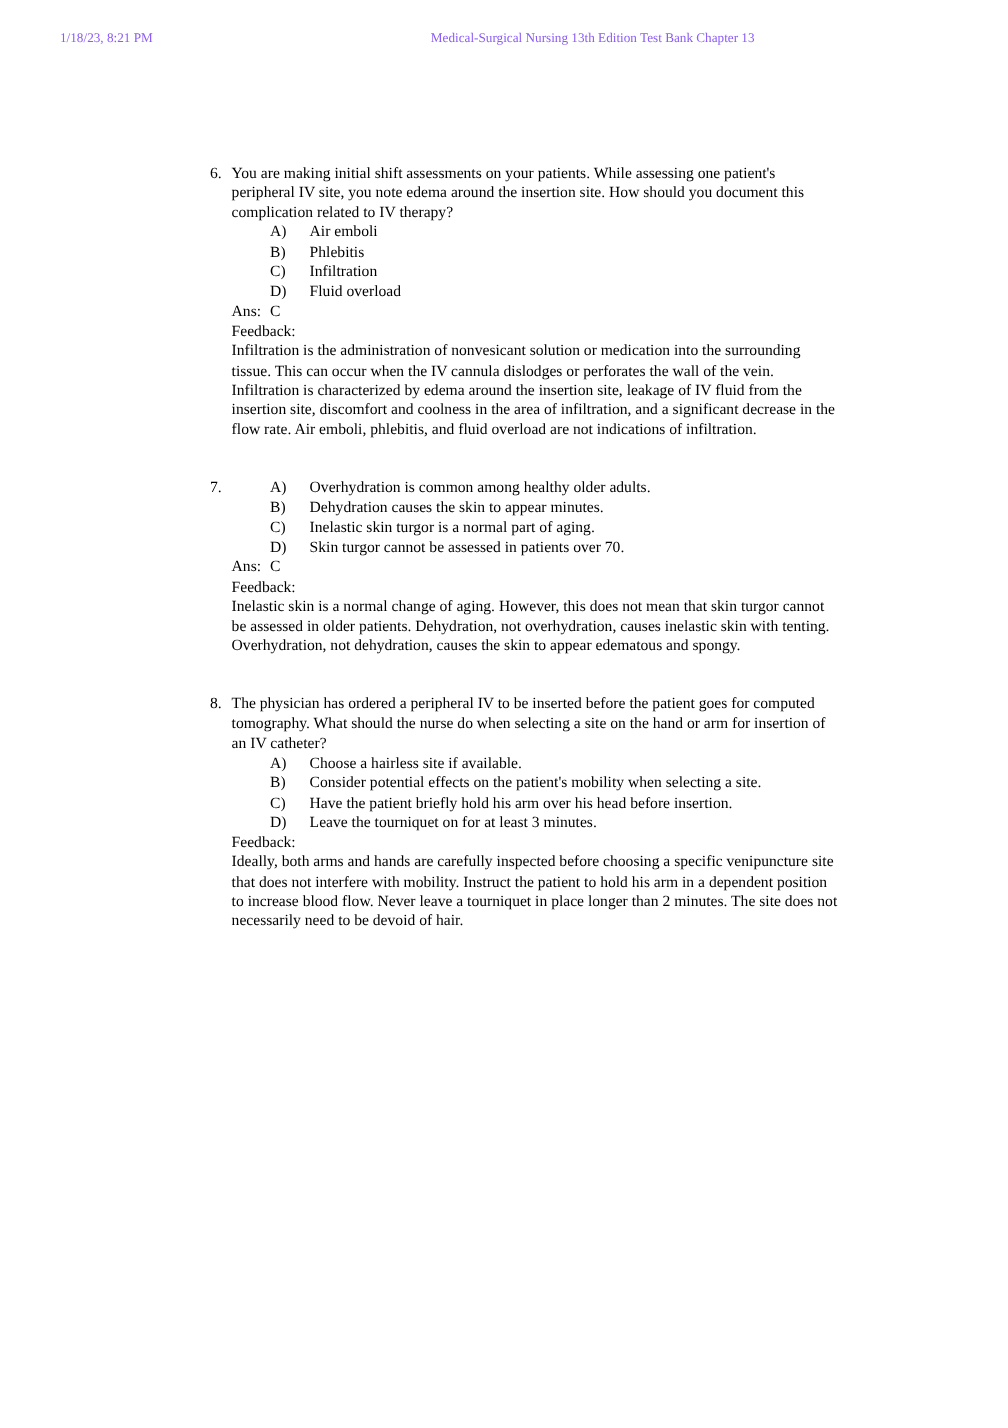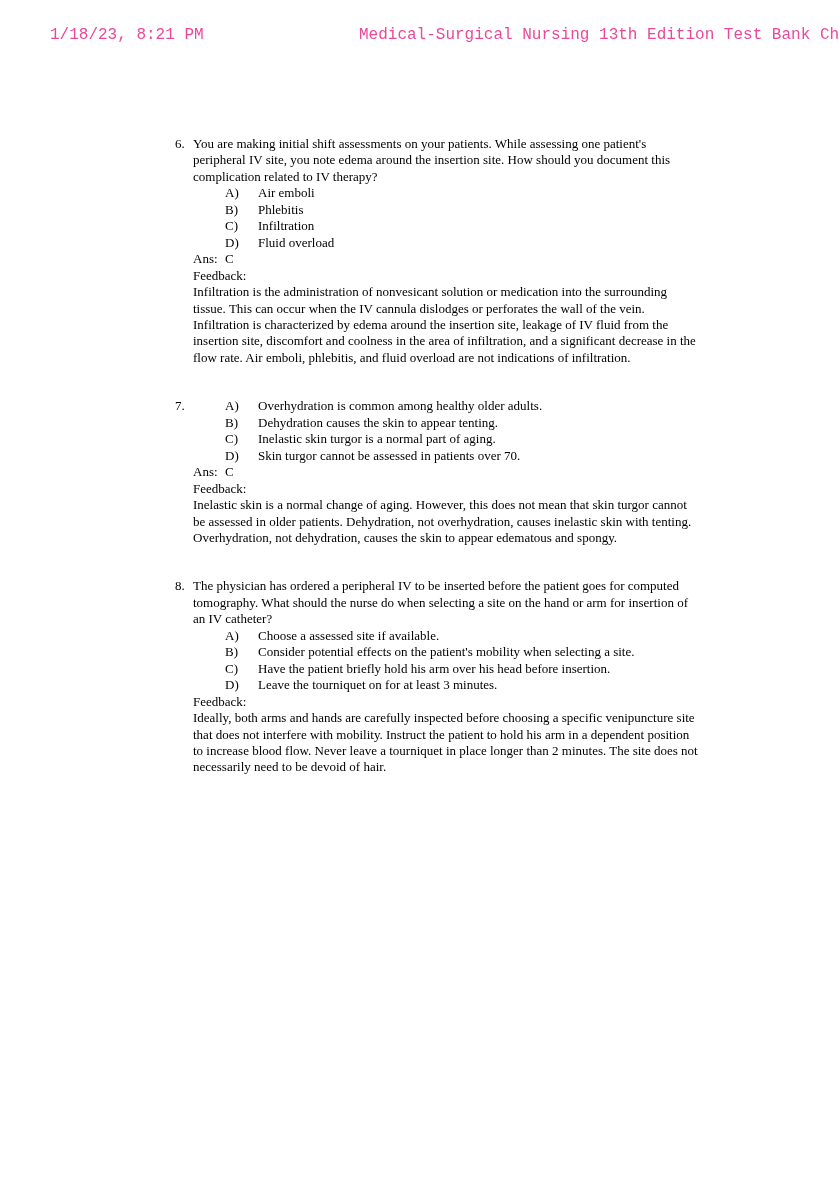--- a/index.html
+++ b/index.html
@@ -15,23 +15,23 @@
     color: #000000;
     font-family: "Liberation Serif", serif;
     overflow: hidden;
   }
   .print-header {
     position: absolute;
     top: 26px;
     left: 50px;
     right: 50px;
     height: 18px;
-    font-family: Liberation Mono, monospace;
-    font-size: 16px;
-    color: #ec4899;
+    font-family: Liberation Serif, serif;
+    font-size: 11px;
+    color: #8b5cf6;
   }
   .header-date { position: absolute; left: 0; top: 0; white-space: nowrap; }
   .header-title { position: absolute; left: 261px; top: 0; white-space: nowrap; margin-left: 48px; }
 
   .content {
     position: absolute;
     top: 136px;
     left: 175px;
     width: 524px;
     font-size: 13px;
@@ -143,21 +143,21 @@
     <div class="qnum">7.</div>
     <div class="qbody">
       <div class="options">
   <div class="option">
     <span class="letter">A)</span>
     <span class="option-text">Overhydration is common among healthy older adults.</span>
   </div>
 
   <div class="option">
     <span class="letter">B)</span>
-    <span class="option-text">Dehydration causes the skin to appear tenting.</span>
+    <span class="option-text">Dehydration causes the skin to appear minutes.</span>
   </div>
 
   <div class="option">
     <span class="letter">C)</span>
     <span class="option-text">Inelastic skin turgor is a normal part of aging.</span>
   </div>
 
   <div class="option">
     <span class="letter">D)</span>
     <span class="option-text">Skin turgor cannot be assessed in patients over 70.</span>
@@ -171,21 +171,21 @@
     </div>
   </div>
 
   <div class="question">
     <div class="qnum">8.</div>
     <div class="qbody">
       <div class="qtext">The physician has ordered a peripheral IV to be inserted before the patient goes for computed tomography. What should the nurse do when selecting a site on the hand or arm for insertion of an IV catheter?</div>
       <div class="options">
   <div class="option">
     <span class="letter">A)</span>
-    <span class="option-text">Choose a assessed site if available.</span>
+    <span class="option-text">Choose a hairless site if available.</span>
   </div>
 
   <div class="option">
     <span class="letter">B)</span>
     <span class="option-text">Consider potential effects on the patient's mobility when selecting a site.</span>
   </div>
 
   <div class="option">
     <span class="letter">C)</span>
     <span class="option-text">Have the patient briefly hold his arm over his head before insertion.</span>

